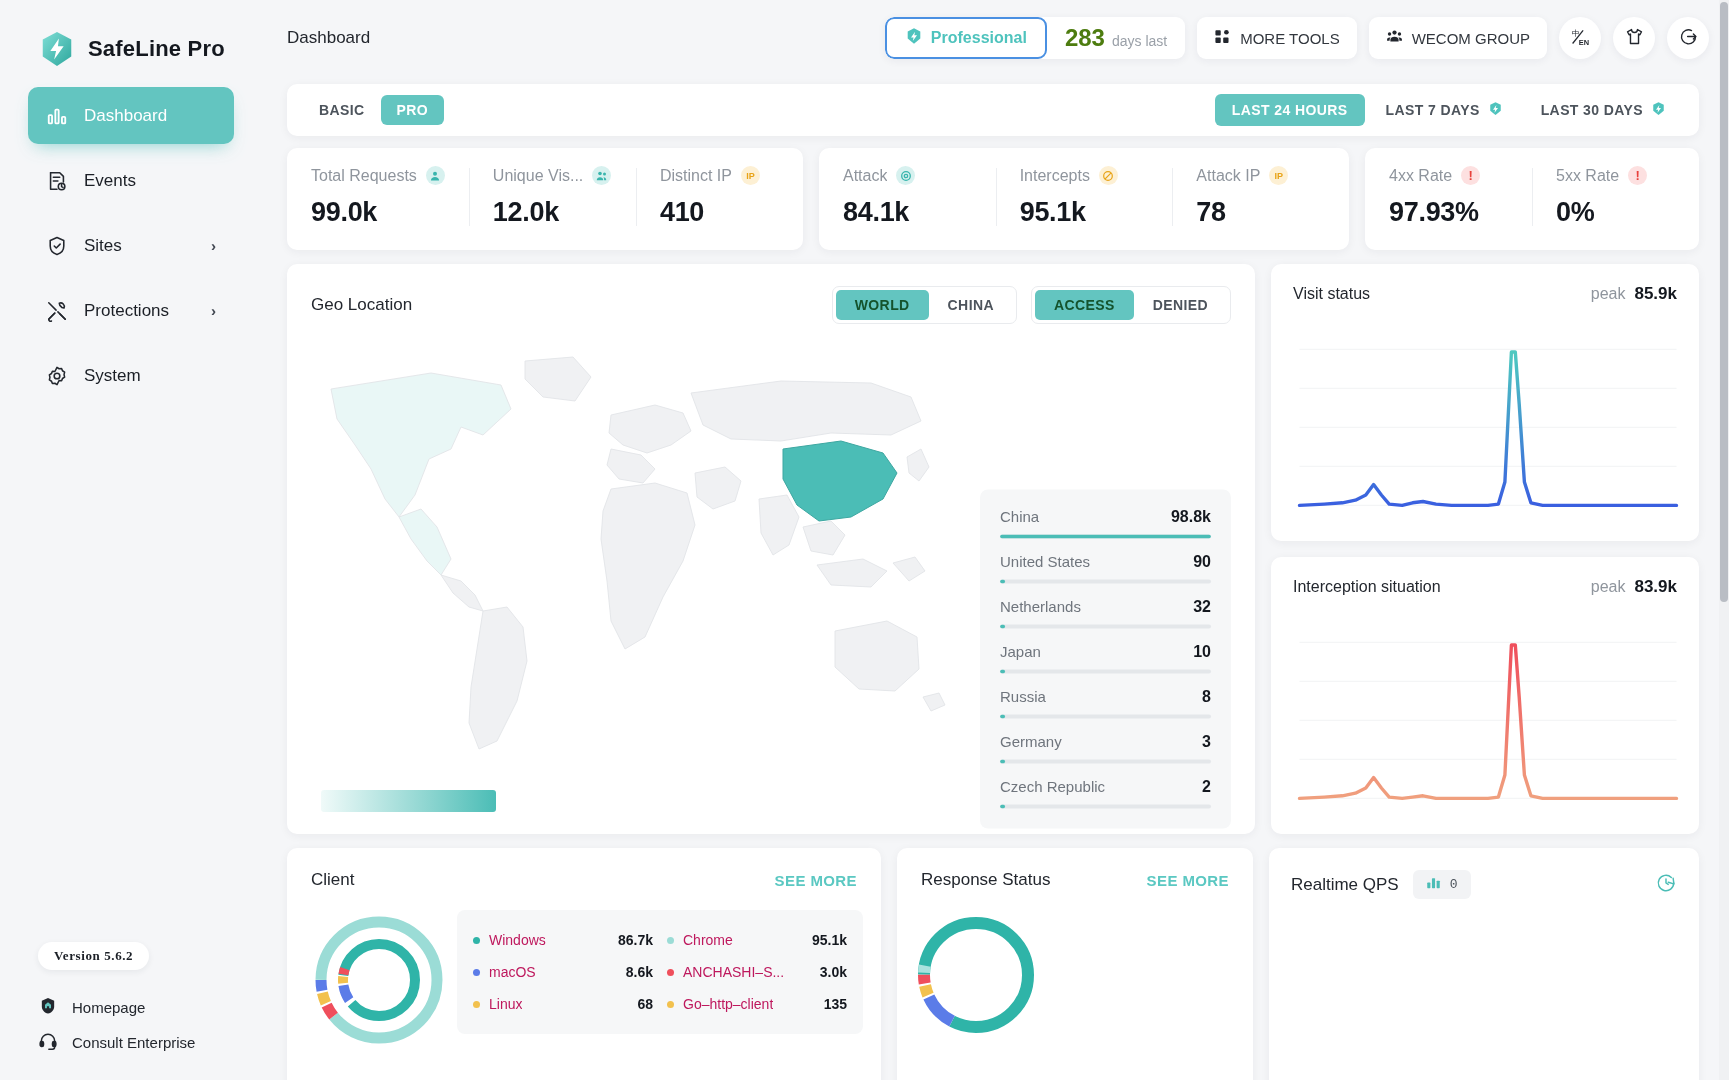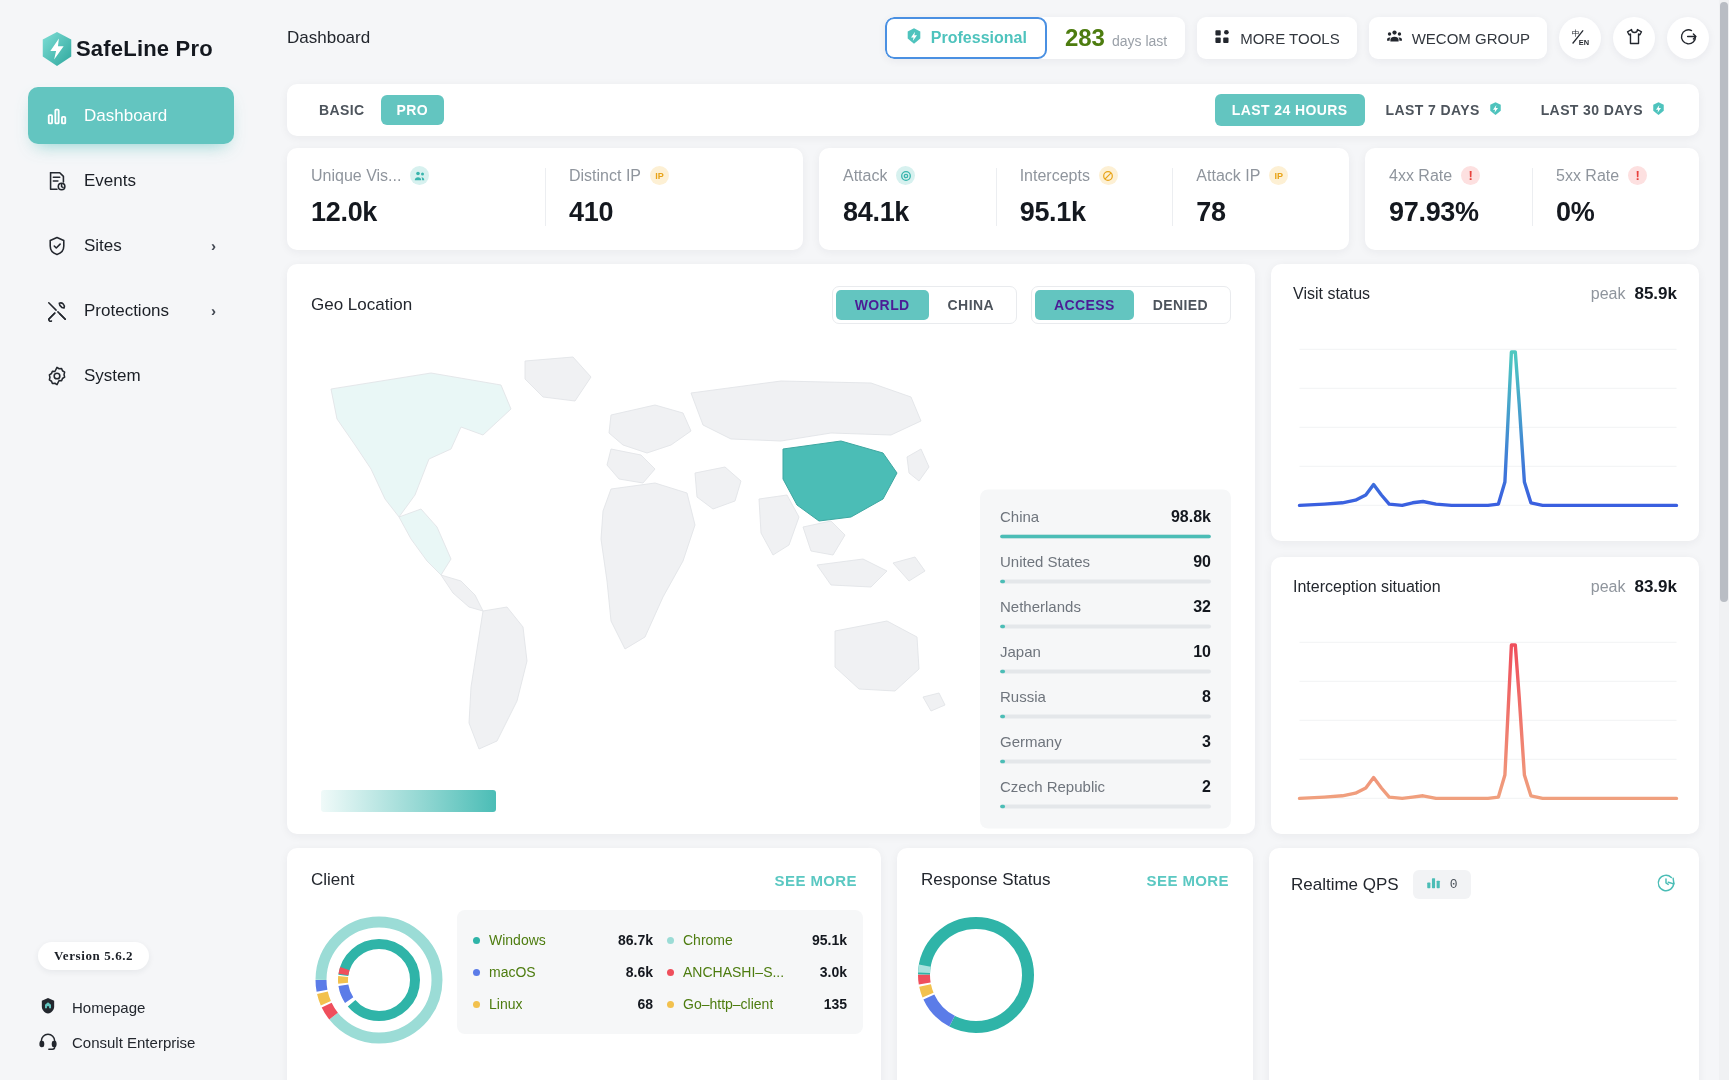--- a/index.html
+++ b/index.html
@@ -9,21 +9,21 @@
     font-family: "Liberation Sans", sans-serif;
     overflow: hidden;
   }
   body { position: relative; }
 
   
   #sidebar {
     position: absolute; left: 0; top: 0; width: 262px; height: 1080px;
     background: #f5f6f8; z-index: 5;
   }
-  .brand { display: flex; align-items: center; padding: 22px 0 0 38px; height: 76px; }
+  .brand { display: flex; align-items: center; gap: 12px; padding: 22px 0 0 38px; height: 76px; }
   .brand-logo { width: 38px; height: 38px; flex: 0 0 38px; }
   .brand-name { font-size: 22px; font-weight: bold; color: #14181f; letter-spacing: .2px; }
 
   .nav { margin-top: 11px; padding: 0 28px; }
   .nav-item {
     display: flex; align-items: center; gap: 16px;
     height: 57px; padding: 0 18px; border-radius: 10px;
     color: #1b1f26; font-size: 17px; margin-bottom: 8px; cursor: pointer;
     position: relative;
   }
@@ -116,21 +116,21 @@
 
   
   .mid-row { display: flex; gap: 16px; margin-bottom: 14px; }
   .geo-card { width: 968px; height: 570px; position: relative; padding: 22px 24px; }
   .geo-head { display: flex; align-items: center; }
   .geo-title { font-size: 17px; color: #23272e; }
   .geo-toggles { margin-left: auto; display: flex; gap: 14px; }
   .toggle-wrap { background: #fff; border: 1px solid #e9ebee; border-radius: 7px; display: flex; padding: 3px; }
   .tg { height: 30px; padding: 0 19px; display: flex; align-items: center; border-radius: 5px;
         font-size: 14px; font-weight: bold; color: #4d545c; letter-spacing: .4px; cursor: pointer; }
-  .tg.on { background: #63c5c0; color: #4c1d95; }
+  .tg.on { background: #63c5c0; color: #14532d; }
 
   .map-area { position: absolute; left: 24px; top: 85px; width: 660px; height: 440px; }
   .map-legend { position: absolute; left: 34px; bottom: 22px; width: 175px; height: 22px; border-radius: 3px;
                 background: linear-gradient(90deg,#f0faf9 0%,#8fd6d1 60%,#4bbdb6 100%); }
 
   .country-panel {
     position: absolute; right: 24px; top: 395px; transform: translateY(-50%);
     width: 251px; background: #f6f7f8; border-radius: 8px; padding: 18px 20px;
   }
   .ct-row { margin-bottom: 14px; }
@@ -158,21 +158,21 @@
   .bot-head { display: flex; align-items: center; }
   .bot-title { font-size: 17px; color: #23272e; }
   .see-more { margin-left: auto; font-size: 15px; font-weight: bold; color: #5bc8c2; letter-spacing: .4px; cursor: pointer; }
 
   .donut-wrap { position: absolute; left: 22px; top: 62px; width: 140px; height: 140px; }
   .legend-box { position: absolute; left: 170px; right: 18px; top: 62px; background: #f6f7f8; border-radius: 8px; padding: 14px 16px; }
   .legend-box.two { display: flex; gap: 14px; }
   .lg-col { flex: 1; }
   .lg-row { display: flex; align-items: center; gap: 9px; height: 32px; }
   .dot { width: 7px; height: 7px; border-radius: 50%; flex: 0 0 7px; }
-  .lg-name { font-size: 14px; color: #4d7c0f; white-space: nowrap; overflow: hidden; text-overflow: ellipsis; }
+  .lg-name { font-size: 14px; color: #be185d; white-space: nowrap; overflow: hidden; text-overflow: ellipsis; }
   .lg-val { margin-left: auto; font-size: 14px; font-weight: bold; color: #14181f; white-space: nowrap; }
 
   .resp-donut { position: absolute; left: 14px; top: 62px; width: 130px; height: 130px; }
   .resp-legend { position: absolute; left: 152px; right: 16px; top: 62px; background: #f6f7f8; border-radius: 8px; padding: 14px 14px; }
 
   .qps-head { display: flex; align-items: center; gap: 14px; }
   .qps-chip { display: flex; align-items: center; gap: 9px; background: #f2f3f5; border-radius: 6px; padding: 5px 13px; }
   .qps-chip svg { width: 15px; height: 15px; }
   .qps-num { font-family: "Liberation Mono", monospace; font-size: 13px; color: #4d545c; }
   .qps-refresh { margin-left: auto; cursor: pointer; }
@@ -392,20 +392,32 @@
               <path d="M13.4 6.4 8 14h3.4l-1 4.6L16 11h-3.6z" fill="#fff"></path>
             </svg>
         </span>
       </div>
     </div>
   </div>
 
   <div class="stats-row">
 
     <div class="card stat-card c1">
+      <div class="stat-cell">
+        <div class="stat-head">
+          <span class="stat-lbl">Total Requests</span>
+          <span class="badge-ico teal">
+            <svg viewBox="0 0 24 24" fill="#39b5ad">
+                <circle cx="12" cy="7.5" r="4"></circle>
+                <path d="M3.8 21c0-4.5 3.7-7.2 8.2-7.2s8.2 2.7 8.2 7.2z"></path>
+              </svg>
+          </span>
+        </div>
+        <div class="stat-val">99.0k</div>
+      </div>
       <div class="stat-cell">
         <div class="stat-head">
           <span class="stat-lbl">Unique Vis...</span>
           <span class="badge-ico teal">
             <svg viewBox="0 0 24 24" fill="#39b5ad">
                 <circle cx="8" cy="7" r="3.6"></circle>
                 <circle cx="17" cy="8" r="3"></circle>
                 <path d="M1.5 20.5c0-4 3-6.2 6.5-6.2s6.5 2.2 6.5 6.2z"></path>
                 <path d="M15 14.6c3 .2 5.5 2.2 5.5 5.9h-4.2c0-2.3-.5-4.2-1.3-5.9z"></path>
               </svg>

